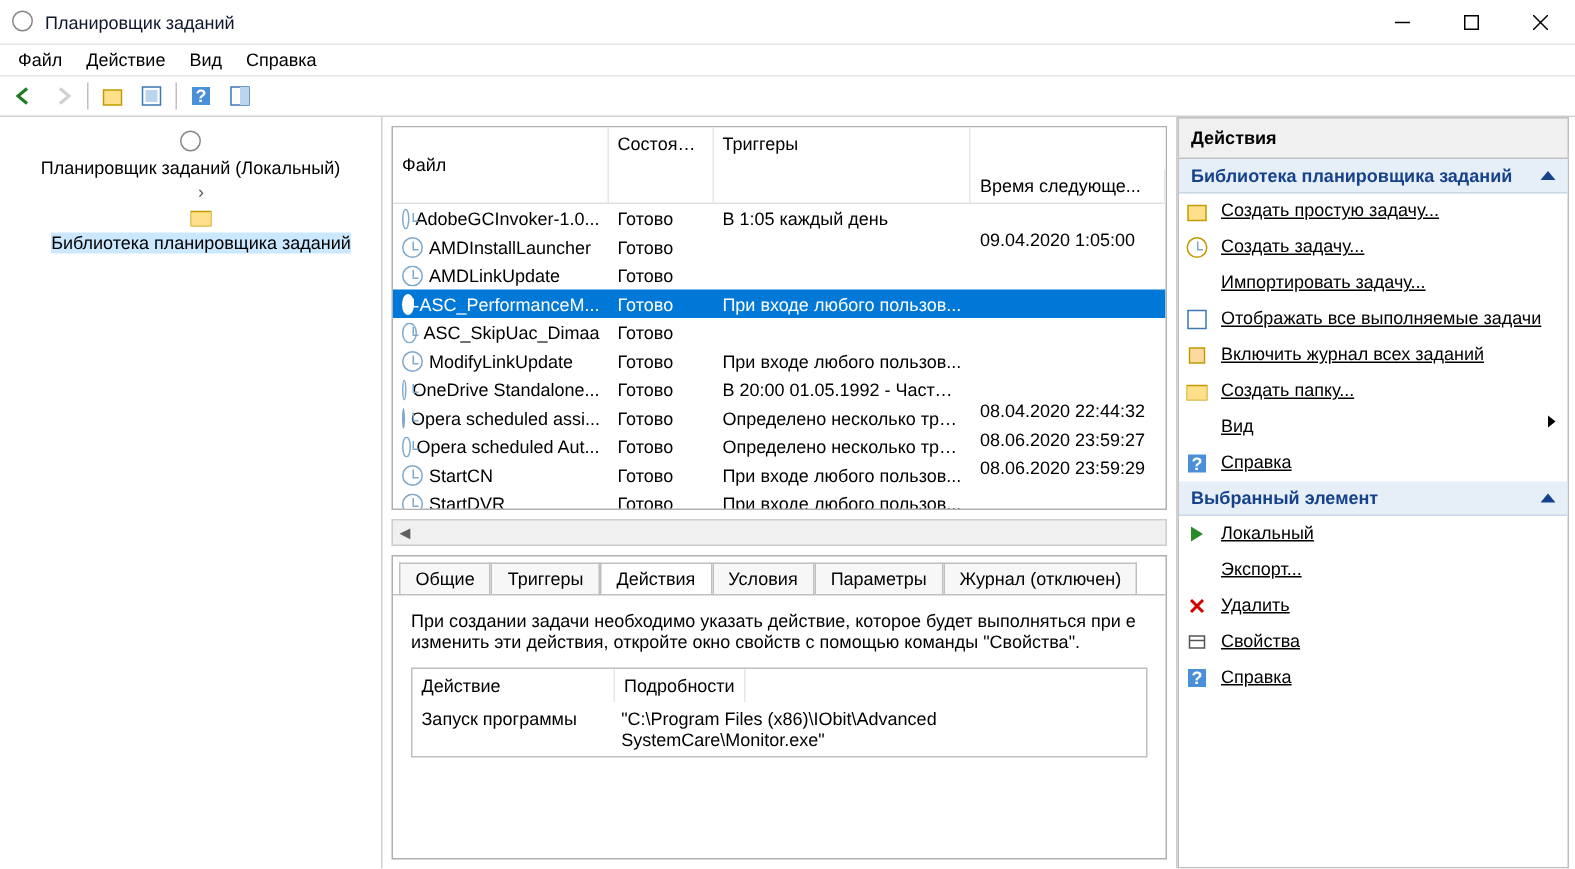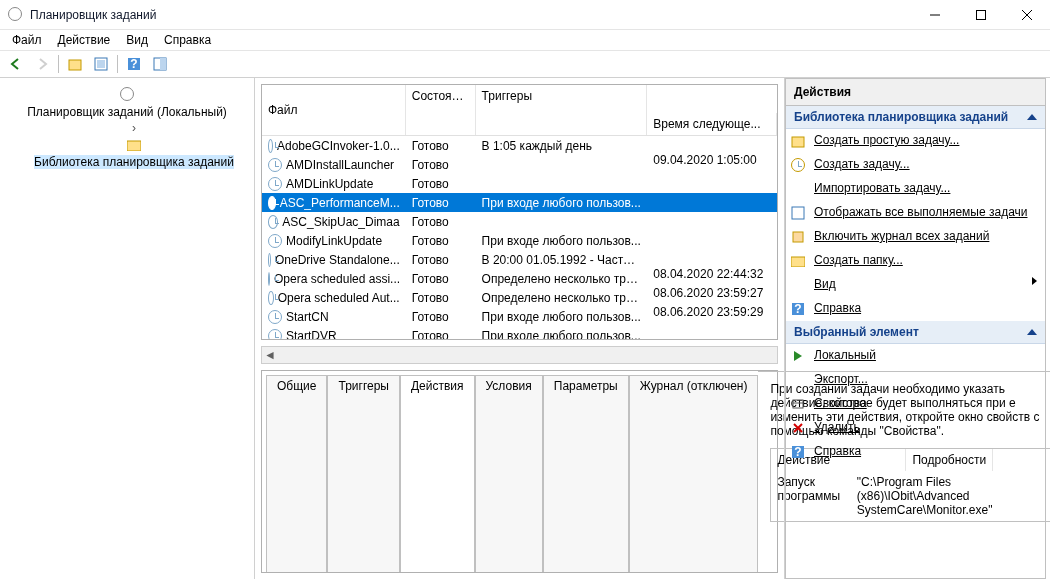--- a/index.html
+++ b/index.html
@@ -38,21 +38,21 @@
 .listrow .cell { padding: 0 6px; white-space: nowrap; overflow: hidden; text-overflow: ellipsis; }
 .listrow.sel { background: #0078d7; color: #fff; }
 .c-file { width: 144px; display:flex; align-items:center; gap:4px;}
 .c-state { width: 70px; }
 .c-trigger { width: 172px; }
 .c-next { width: 130px; margin-top: 28px; }
 
 .scrollspacer { height: 18px; background: #f0f0f0; margin-top: 6px; border: 1px solid #cdcdcd; display:flex; justify-content:flex-start; align-items:center;}
 .scrollspacer .arrow { width:16px; height:14px; display:flex; align-items:center; justify-content:center; color:#606060;}
 
-.detailwrap { border: 1px solid #b0b0b0; margin-top: 6px; flex: 1; display: flex; flex-direction: row; min-height:0;}
+.detailwrap { border: 1px solid #b0b0b0; margin-top: 6px; flex: 1; display: flex; flex-direction: column; min-height:0;}
 .tabs { display: flex; gap: 0; padding-top:4px; padding-left:4px;}
 .tab { padding: 3px 10px; border: 1px solid #c0c0c0; border-bottom: none; background: #f7f7f7; white-space: nowrap;}
 .tab.active { background: #fff; position: relative; z-index: 2; }
 .tabcontent { border-top: 1px solid #c0c0c0; padding: 10px 12px; flex:1; display:flex; flex-direction:column; min-height:0;}
 .inttable { border:1px solid #c0c0c0; margin-top:10px; }
 .inttable .hdr { display:flex; }
 .inttable .hdr div { padding:4px 6px; border-right:1px solid #e5e5e5; }
 .inttable .row { display:flex; }
 .inttable .row div { padding:4px 6px; }
 
@@ -386,34 +386,34 @@
           </span>
           <span>Локальный</span>
         </div>
       <div class="actionlink">
           <span class="icon"></span>
           <span>Экспорт...</span>
         </div>
       <div class="actionlink">
           <span class="icon">
             <svg width="12" height="12">
+              <line x1="2" y1="2" x2="10" y2="10" stroke="#d40000" stroke-width="2"></line>
+              <line x1="10" y1="2" x2="2" y2="10" stroke="#d40000" stroke-width="2"></line>
+            </svg>
+          </span>
+          <span>Удалить</span>
+        </div>
+      <div class="actionlink">
+          <span class="icon">
+            <svg width="12" height="12">
               <rect x="1" y="2" width="10" height="8" fill="none" stroke="#555"></rect>
               <line x1="1" y1="5" x2="11" y2="5" stroke="#555"></line>
             </svg>
           </span>
           <span>Свойства</span>
-        </div>
-      <div class="actionlink">
-          <span class="icon">
-            <svg width="12" height="12">
-              <line x1="2" y1="2" x2="10" y2="10" stroke="#d40000" stroke-width="2"></line>
-              <line x1="10" y1="2" x2="2" y2="10" stroke="#d40000" stroke-width="2"></line>
-            </svg>
-          </span>
-          <span>Удалить</span>
         </div>
       <div class="actionlink">
           <span class="icon">
             <svg width="14" height="14">
               <rect x="1" y="1" width="12" height="12" fill="#4a90d9"></rect>
               <text x="7" y="11" text-anchor="middle" fill="#fff" font-size="10" font-weight="bold">?</text>
             </svg>
           </span>
           <span>Справка</span>
         </div>

